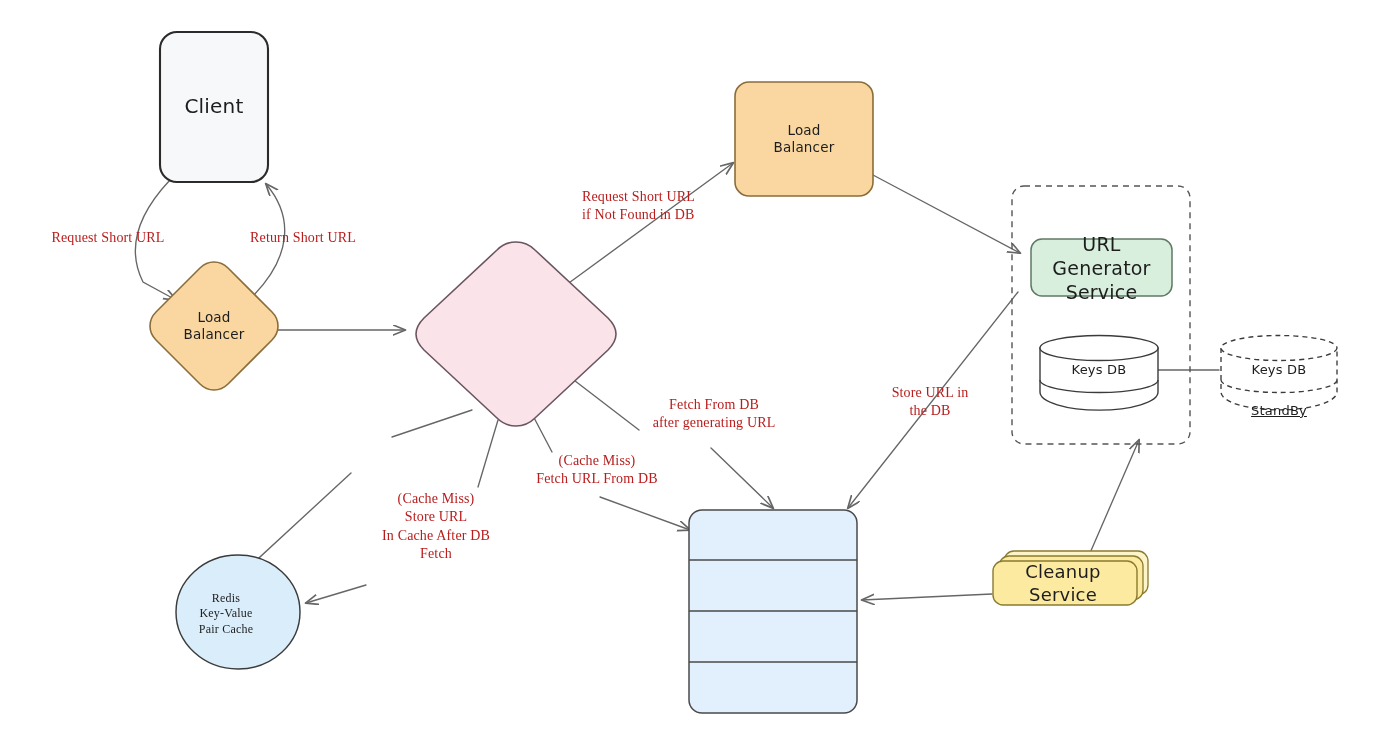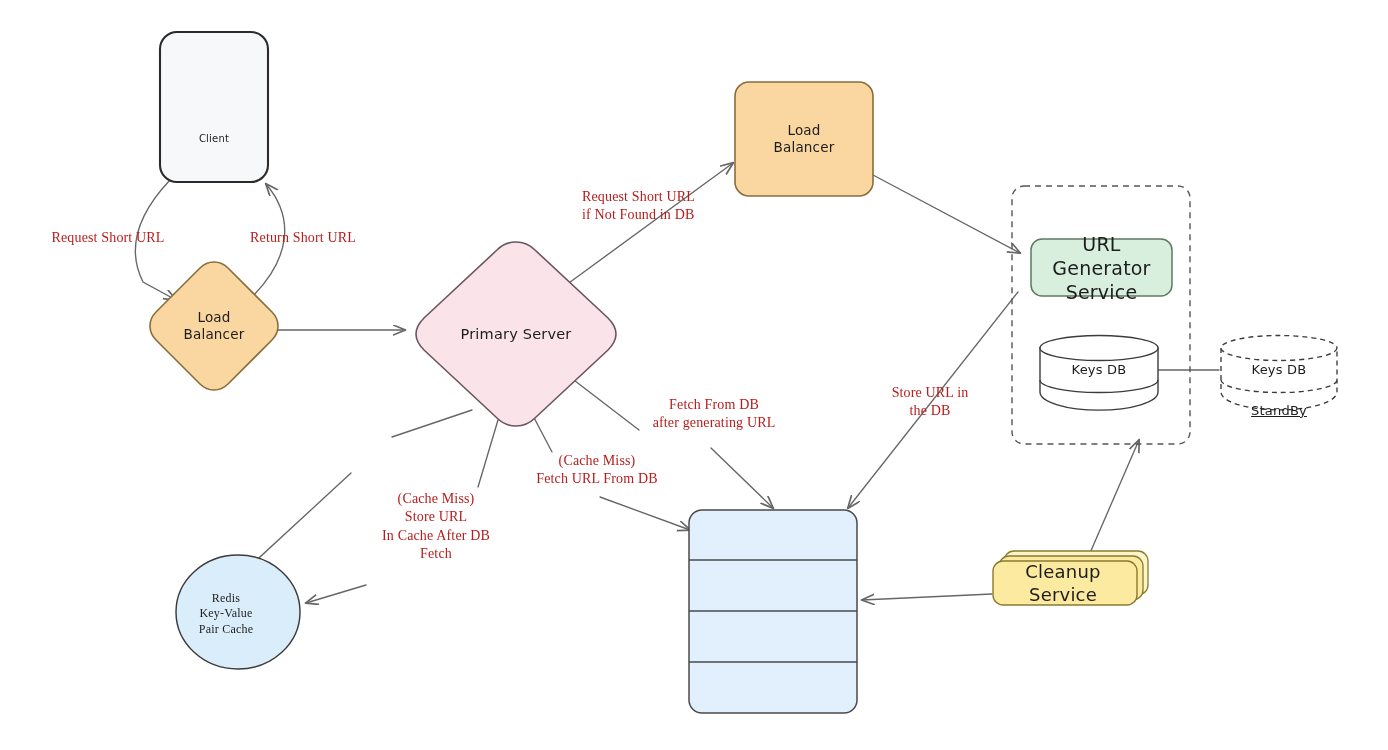--- a/index.html
+++ b/index.html
@@ -109,26 +109,25 @@
       <path d="M689,560 L857,560 M689,611 L857,611 M689,662 L857,662" stroke="#4a4a4a" stroke-width="1.4" fill="none"></path>
     </g>
 
     <g>
       <rect x="1004" y="551" width="144" height="44" rx="10" ry="10" fill="#fdf4c9" stroke="#8a7b2e" stroke-width="1.3"></rect>
       <rect x="999" y="556" width="144" height="44" rx="10" ry="10" fill="#fbeaa0" stroke="#8a7b2e" stroke-width="1.3"></rect>
       <rect x="993" y="561" width="144" height="44" rx="10" ry="10" fill="#fbeaa0" stroke="#8a7b2e" stroke-width="1.4"></rect>
     </g>
   </svg>
 
-  <div class="nodelabel" style="left:160px;top:90px;width:108px;height:34px;font-size:10px;margin-top:32px;">Client</div>
+  <div class="nodelabel" style="left:160px;top:90px;width:108px;height:34px;font-size:20px;">Client</div>
 
   <div class="nodelabel" style="left:150px;top:306px;width:128px;height:40px;font-size:13.5px;">Load
 Balancer</div>
 
-  <div class="nodelabel" style="left:416px;top:318px;width:200px;height:32px;font-size:14.5px;">Primary Server</div>
 
   <div class="nodelabel" style="left:735px;top:117px;width:138px;height:44px;font-size:13.5px;">Load
 Balancer</div>
 
   <div class="nodelabel" style="left:1031px;top:246px;width:141px;height:44px;font-size:19px;">URL Generator
 Service</div>
 
   <div class="nodelabel" style="left:1040px;top:358px;width:118px;height:24px;font-size:13px;">Keys DB</div>
 
   <div class="nodelabel" style="left:1221px;top:358px;width:116px;height:24px;font-size:13px;">Keys DB</div>

